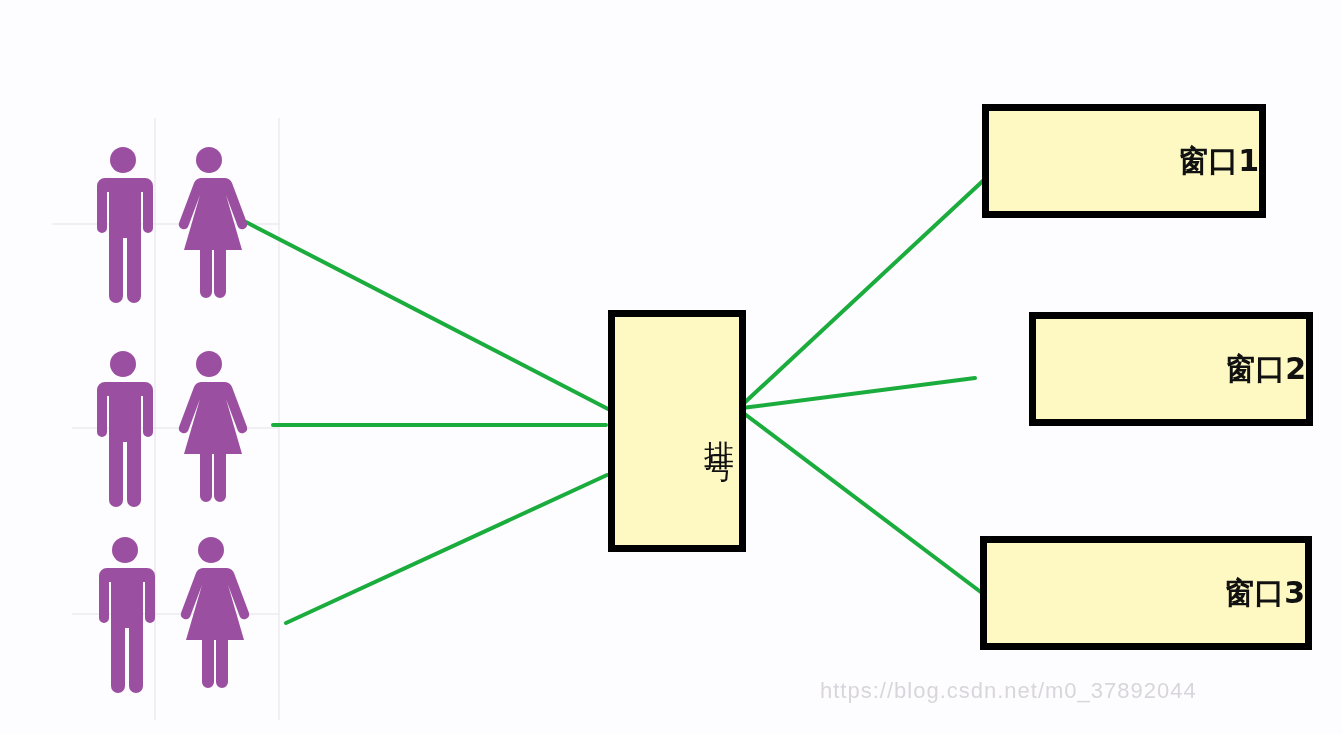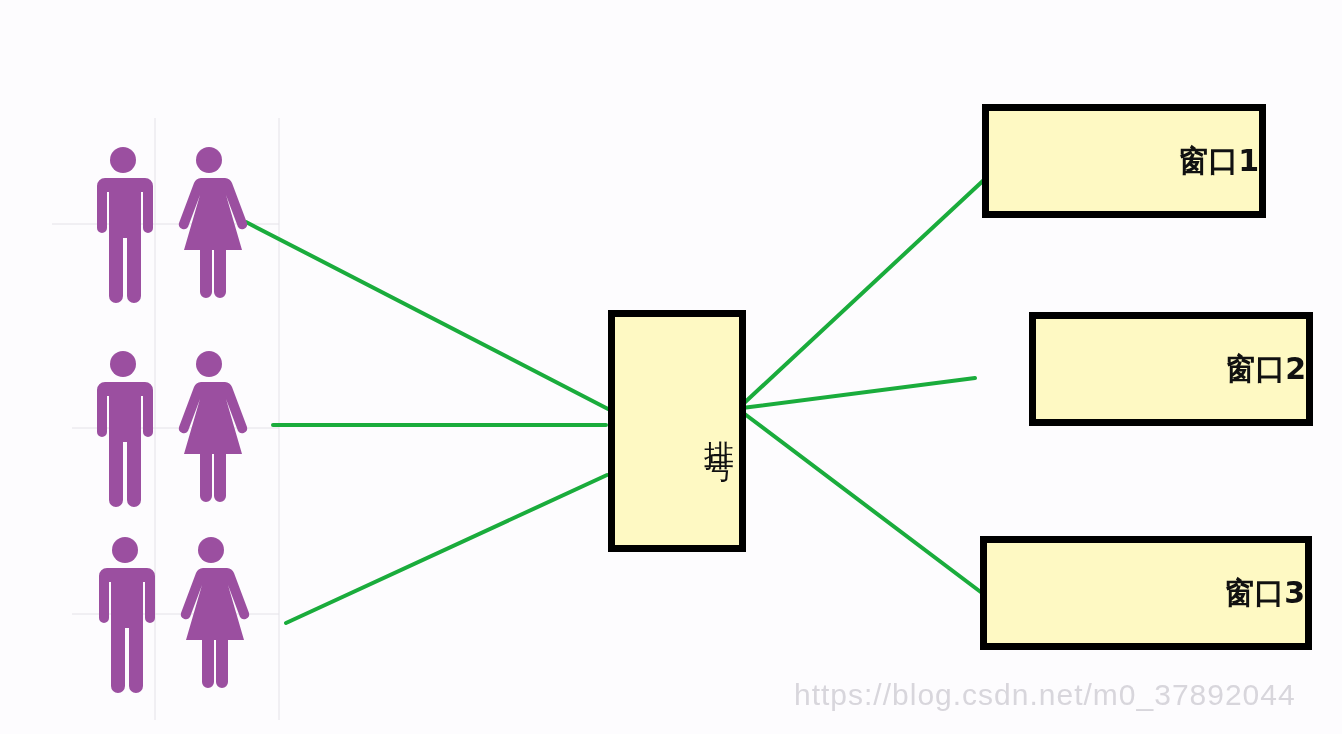--- a/index.html
+++ b/index.html
@@ -1,21 +1,21 @@
 <!DOCTYPE html>
 <html><head>
 <meta charset="utf-8">
 <style>
   html,body{margin:0;padding:0;background:#fdfcfe;}
   body{width:1342px;height:734px;position:relative;overflow:hidden;font-family:"DejaVu Sans",sans-serif;}
   svg{position:absolute;left:0;top:0;}
   .box{position:absolute;border:7px solid #000;background:#fef9c3;box-sizing:border-box;display:flex;align-items:center;justify-content:flex-end;}
   .box span{font-weight:bold;font-size:30px;color:#111;}
   .queue span{writing-mode:vertical-rl;letter-spacing:14px;font-size:30px;font-weight:normal;}
-  .watermark{position:absolute;left:794px;top:678px;font-family:"Liberation Sans",sans-serif;font-size:30px;color:#d8d6dc;letter-spacing:1px;}
+  .watermark{position:absolute;left:820px;top:678px;font-family:"Liberation Sans",sans-serif;font-size:22px;color:#d8d6dc;letter-spacing:1px;}
 </style>
 </head>
 <body>
 
 <svg width="1342" height="734">
   <defs>
     <g id="man">
       <circle cx="0" cy="-62" r="13"></circle>
       <path d="M-22,-44 h44 a8,8 0 0 1 8,8 v42 a5,5 0 0 1 -10,0 v-36 h-2 v104 a7,7 0 0 1 -14,0 v-58 h-4 v58 a7,7 0 0 1 -14,0 v-104 h-2 v36 a5,5 0 0 1 -10,0 v-42 a8,8 0 0 1 8,-8 z"></path>
     </g>

